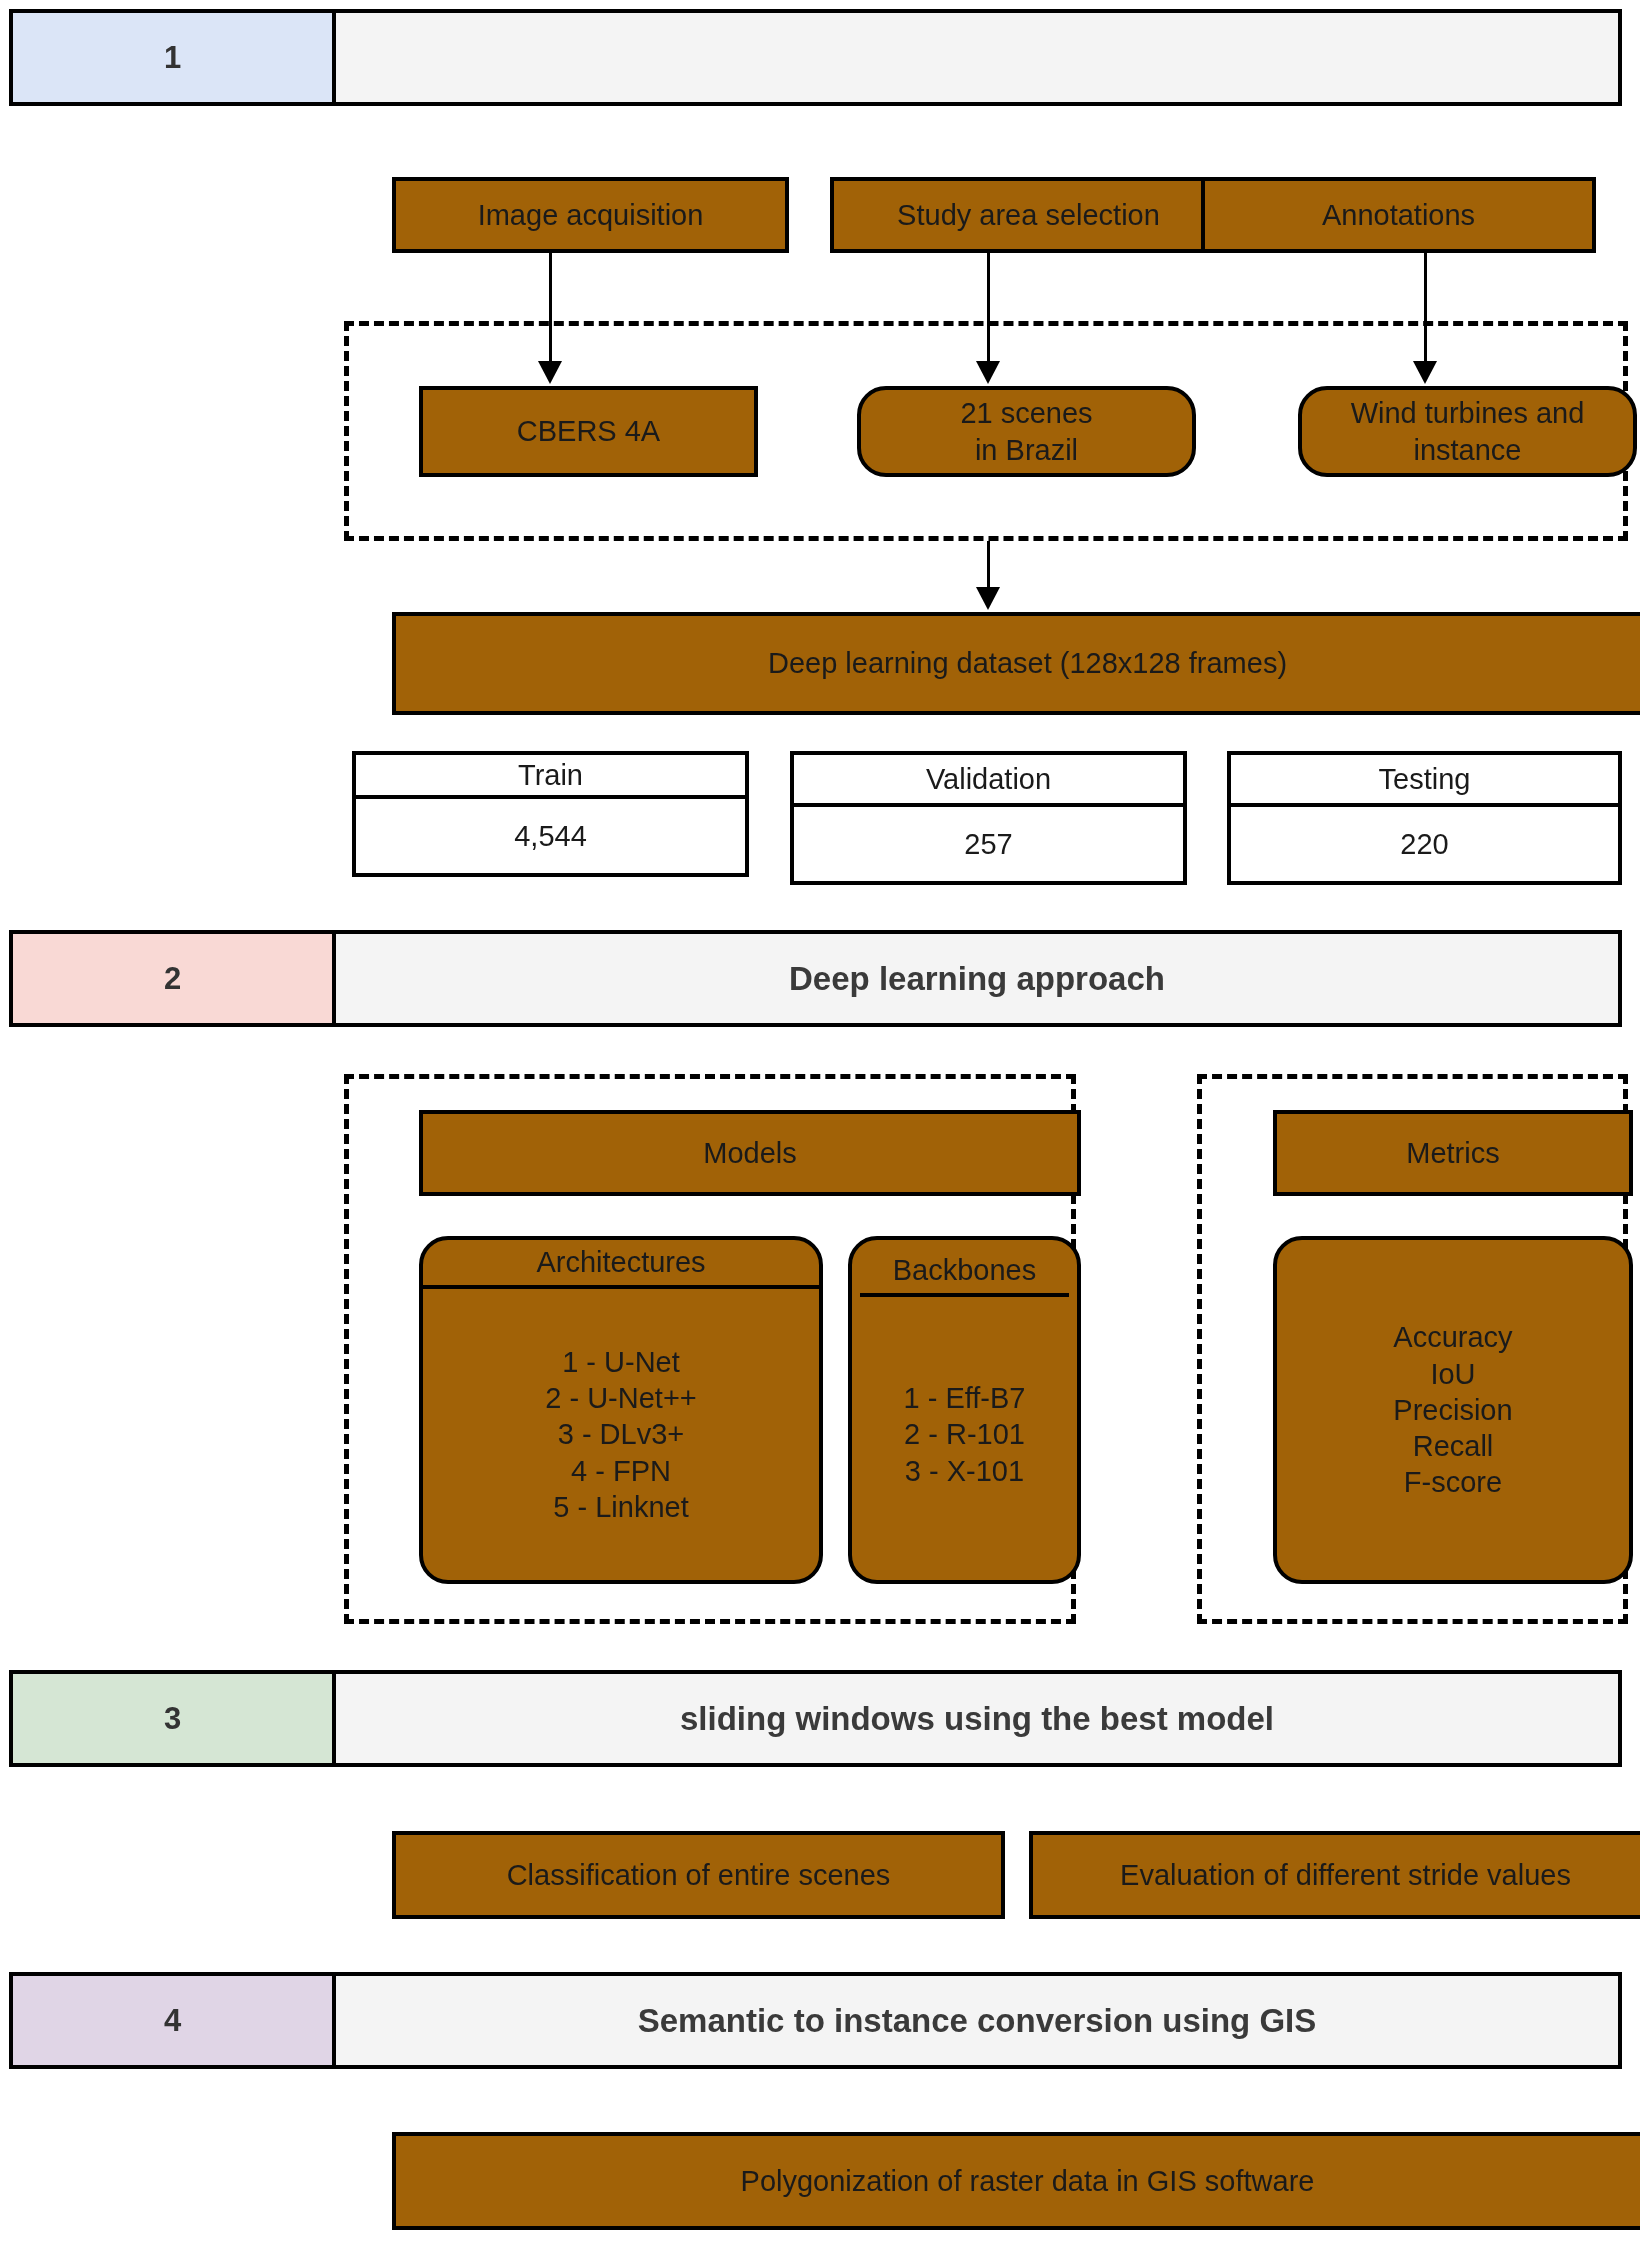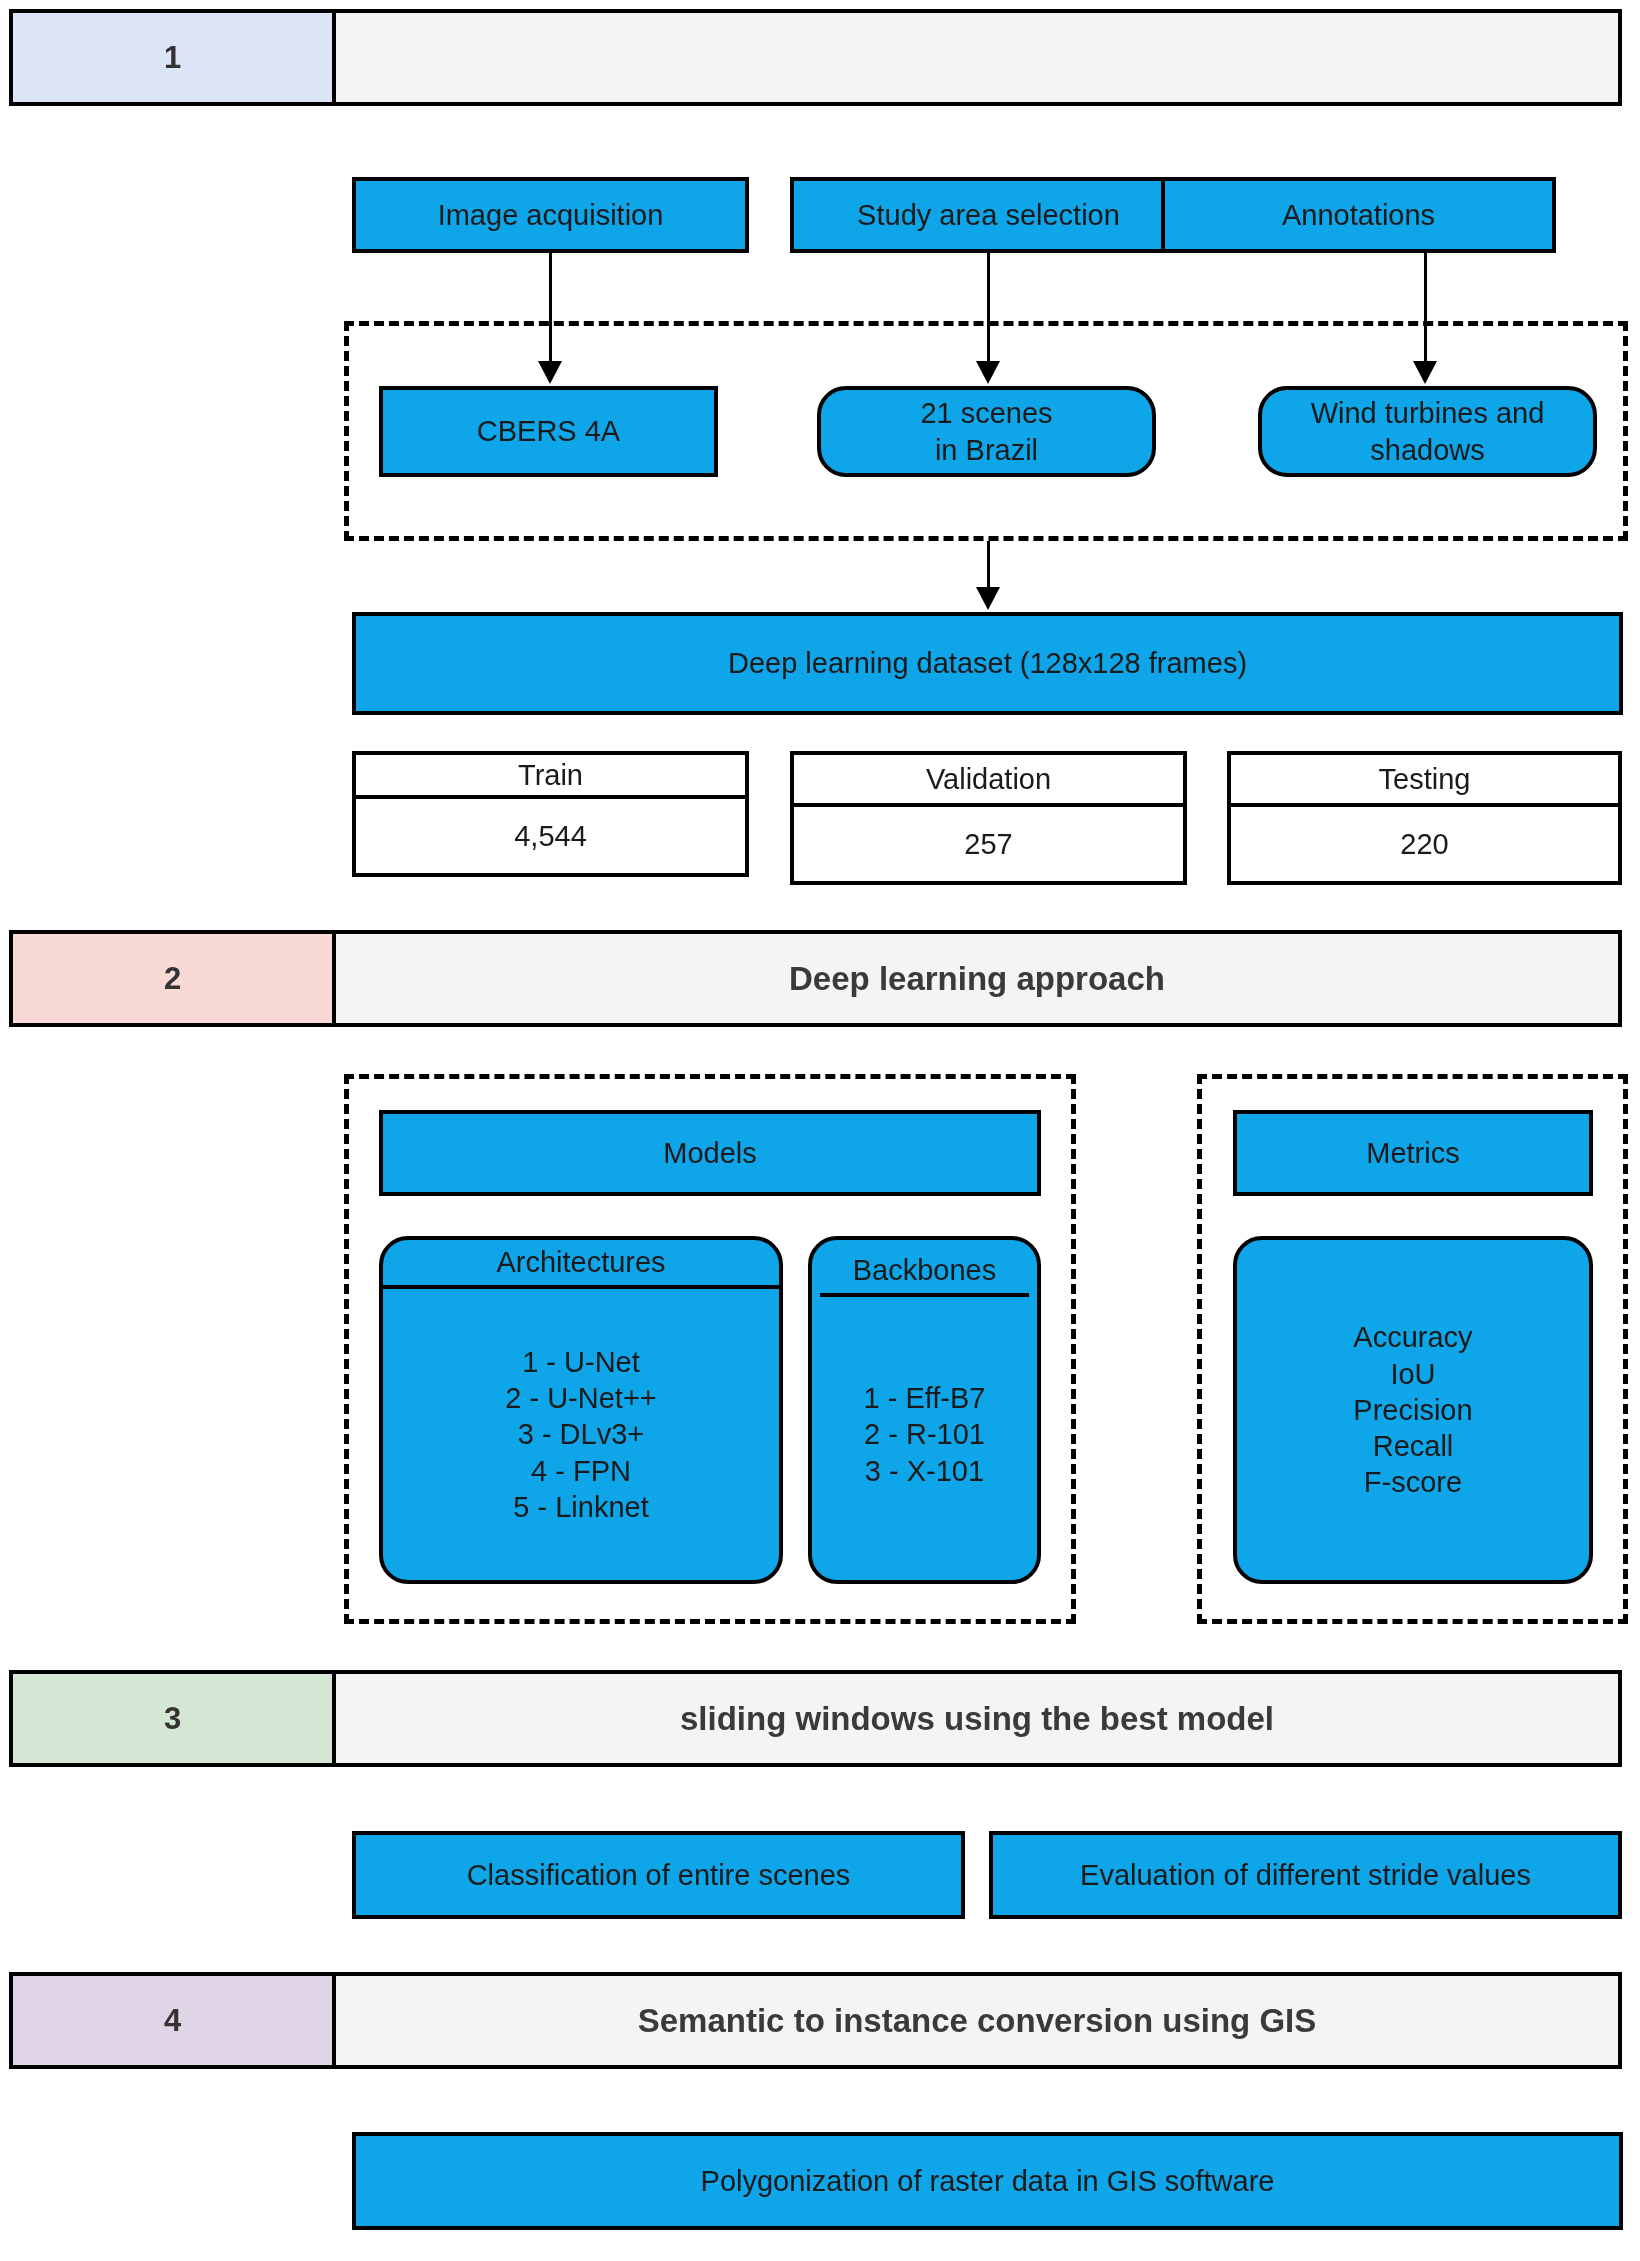--- a/index.html
+++ b/index.html
@@ -12,29 +12,30 @@
     font-family: "Liberation Sans", sans-serif;
     color: #1a1a1a;
     position: relative;
     overflow: hidden;
   }
 
   
   .node {
     position: absolute;
     border: 4.5px solid #000000;
-    background: #0ea5e9;
+    background: #a16207;
     display: flex;
     align-items: center;
     justify-content: center;
     text-align: center;
     font-size: 29px;
     line-height: 1.25;
     color: #1a1a1a;
     padding: 2px 5px;
+    margin-left: 40px;
   }
 
   
   .sec-header {
     position: absolute;
     display: flex;
     border: 4.5px solid #000000;
     background: #f4f4f4;
     height: 97px;
   }
@@ -125,21 +126,21 @@
 
 <div class="node" style="left:379px; top:386px; width:339px; height:91px;">CBERS 4A</div>
 
 <div class="node list-box" style="left:817px; top:386px; width:339px; height:91px;">
   <span class="li">21 scenes</span>
   <span class="li">in Brazil</span>
 </div>
 
 <div class="node list-box" style="left:1258px; top:386px; width:339px; height:91px;">
   <span class="li">Wind turbines and</span>
-  <span class="li">shadows</span>
+  <span class="li">instance</span>
 </div>
 
 <div class="arrow" style="left:987px; top:541px; height:53px;"></div>
 <div class="arrowhead" style="left:976px; top:587px;"></div>
 
 <div class="node" style="left:352px; top:612px; width:1271px; height:103px;">Deep learning dataset (128x128 frames)</div>
 
 <div class="stack" style="left:352px; top:751px; width:397px;">
   <div class="cell" style="height:48px;">Train</div>
   <div class="cell" style="height:78px;">4,544</div>

